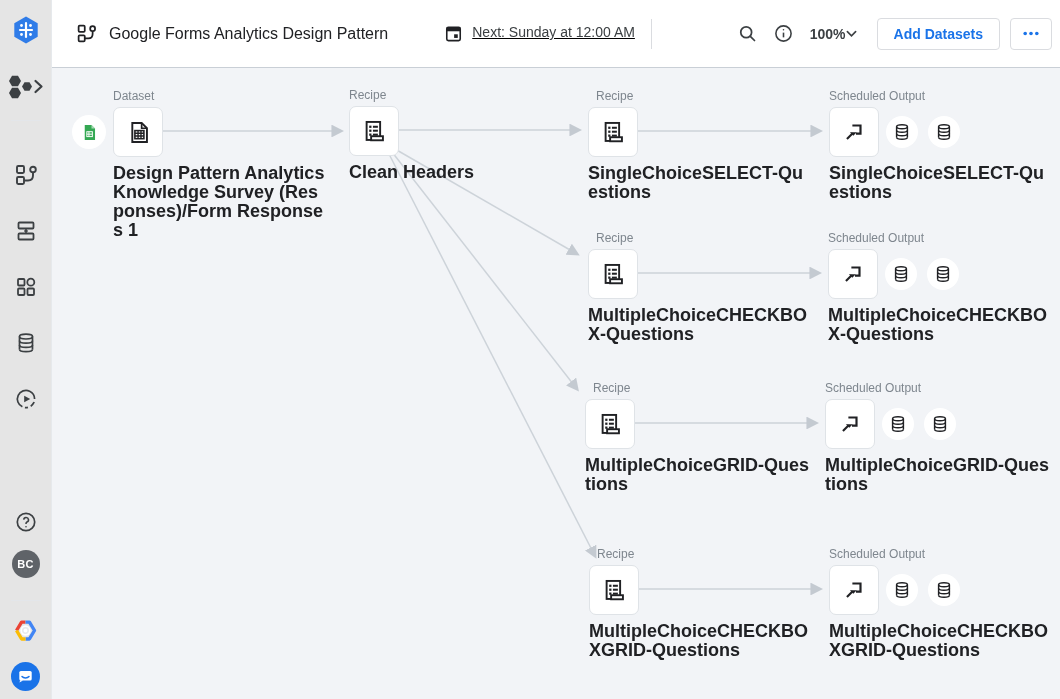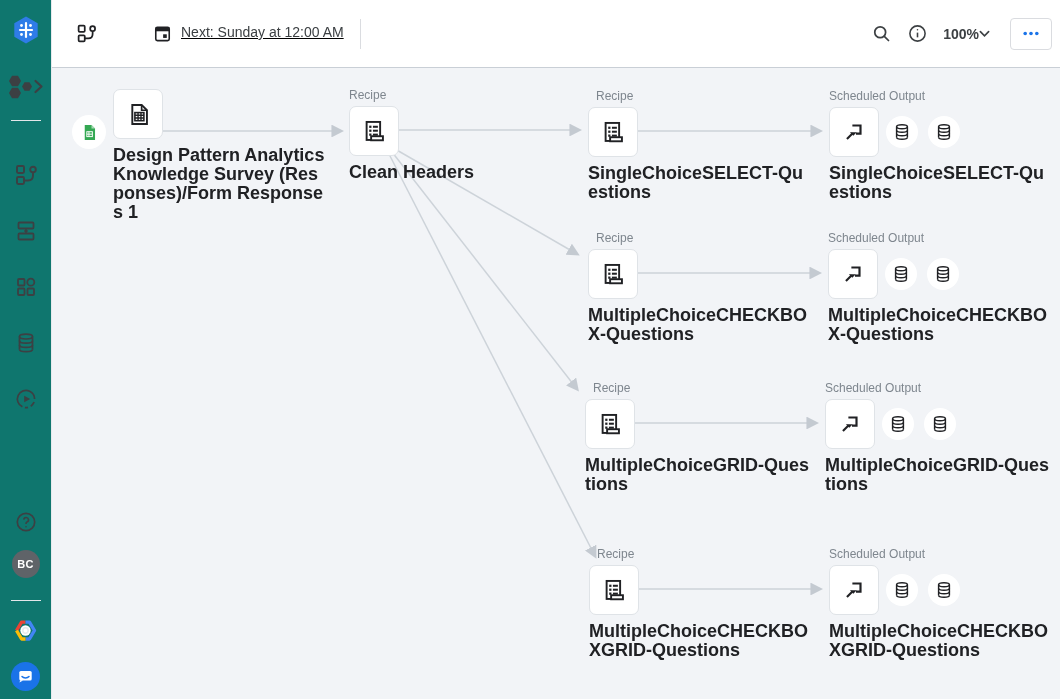--- a/index.html
+++ b/index.html
@@ -1,20 +1,20 @@
 <!DOCTYPE html>
 <html><head>
 <meta charset="utf-8">
 <style>
   * { margin:0; padding:0; box-sizing:border-box; }
   html,body { width:1060px; height:699px; font-family:"Liberation Sans","DejaVu Sans",sans-serif; background:#fff; overflow:hidden; }
   .app { display:flex; width:1060px; height:699px; }
 
   
-  .sidebar { width:52px; background:#0f766e; border-right:1px solid #e6e9ec; display:flex; flex-direction:column; align-items:center; flex-shrink:0; }
+  .sidebar { width:52px; background:#e5e5e5; border-right:1px solid #e6e9ec; display:flex; flex-direction:column; align-items:center; flex-shrink:0; }
   .side-logo { margin-top:14px; }
   .side-ws { margin-top:26px; }
   .side-div { width:30px; height:1px; background:#e3e6ea; margin:20px 0 0 0; }
   .nav-group { display:flex; flex-direction:column; align-items:center; gap:32px; margin-top:42px; }
   .side-spacer { flex:1; }
   .bottom-group { display:flex; flex-direction:column; align-items:center; margin-bottom:8px; }
   .avatar { width:28px; height:28px; border-radius:50%; background:#5f6368; color:#fff; font-size:11px; font-weight:bold; letter-spacing:.3px; display:flex; align-items:center; justify-content:center; margin-top:16px; }
   .side-icon { display:flex; align-items:center; justify-content:center; cursor:pointer; }
 
   
@@ -151,20 +151,21 @@
 
     <div class="header">
       <span class="side-icon">
         <svg width="21" height="21" viewBox="0 0 24 24" fill="none" stroke="#202124" stroke-width="2">
           <rect x="3" y="3" width="7" height="7" rx="1.2"></rect>
           <rect x="3" y="14" width="7" height="7" rx="1.2"></rect>
           <circle cx="19" cy="6.5" r="2.8"></circle>
           <path d="M10 17.5 H14 C17 17.5 19 15.5 19 12.5 V9.3"></path>
         </svg>
       </span>
+      <span class="h-title">Google Forms Analytics Design Pattern</span>
 
       <span class="h-sched">
         <svg width="19" height="19" viewBox="0 0 24 24">
           <rect x="3.5" y="4" width="17" height="17" rx="2" fill="none" stroke="#202124" stroke-width="2"></rect>
           <rect x="3.5" y="4" width="17" height="5.2" fill="#202124"></rect>
           <rect x="12.8" y="13" width="4.6" height="4.6" fill="#202124"></rect>
         </svg>
         <span class="h-sched-text">Next: Sunday at 12:00 AM</span>
       </span>
       <span class="h-vdiv"></span>
@@ -182,20 +183,21 @@
             <line x1="12" y1="11" x2="12" y2="16.4"></line>
             <circle cx="12" cy="7.8" r="0.9" fill="#3c4043" stroke="none"></circle>
           </svg>
         </span>
         <span class="h-zoom">
           <span class="h-zoom-text">100%</span>
           <svg width="11" height="8" viewBox="0 0 12 8">
             <path d="M1.5 1.5 L6 6 L10.5 1.5" fill="none" stroke="#3c4043" stroke-width="1.8" stroke-linecap="round"></path>
           </svg>
         </span>
+        <button class="btn">Add Datasets</button>
         <button class="btn btn-more">
           <svg width="16" height="5" viewBox="0 0 16 5" fill="#1a73e8">
             <circle cx="2.2" cy="2.5" r="1.8"></circle>
               <circle cx="8" cy="2.5" r="1.8"></circle>
               <circle cx="13.8" cy="2.5" r="1.8"></circle>
           </svg>
         </button>
       </div>
     </div>
 
@@ -214,20 +216,21 @@
           <line x1="586" y1="205" x2="767" y2="205" marker-end="url(#ah)"></line>
           <line x1="583" y1="355" x2="764" y2="355" marker-end="url(#ah)"></line>
           <line x1="587" y1="521" x2="768" y2="521" marker-end="url(#ah)"></line>
           <line x1="343" y1="81" x2="525" y2="186" marker-end="url(#ah)"></line>
           <line x1="340" y1="84" x2="525" y2="321" marker-end="url(#ah)"></line>
           <line x1="337" y1="86" x2="543" y2="488" marker-end="url(#ah)"></line>
         </g>
       </svg>
 
       <div class="ng" style="left:61px;top:21px">
+        <div class="ntype">Dataset</div>
         <div class="nbox">
           <svg width="27" height="27" viewBox="0 0 24 24" fill="none" stroke="#202124">
             <path d="M6.5 3.5 H14.8 L19.5 8.2 V20.5 H6.5 Z" stroke-width="1.7"></path>
             <path d="M14.8 3.5 V8.2 H19.5" stroke-width="1.5"></path>
             <rect x="8.8" y="10.3" width="8" height="7.2" stroke-width="1.4"></rect>
             <path d="M8.8 12.7 H16.8 M8.8 15.1 H16.8 M11.6 10.3 V17.5 M14.2 10.3 V17.5" stroke-width="1.2"></path>
           </svg>
         </div>
         <div class="srcbadge">
           <svg width="19" height="19" viewBox="0 0 24 24">

